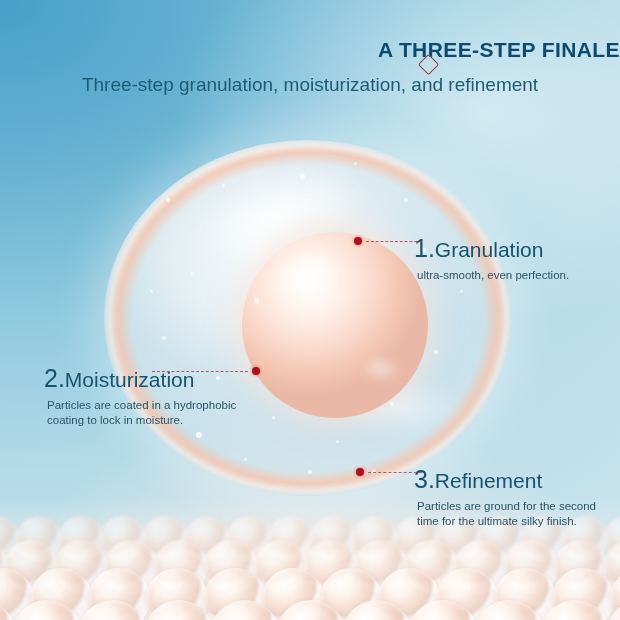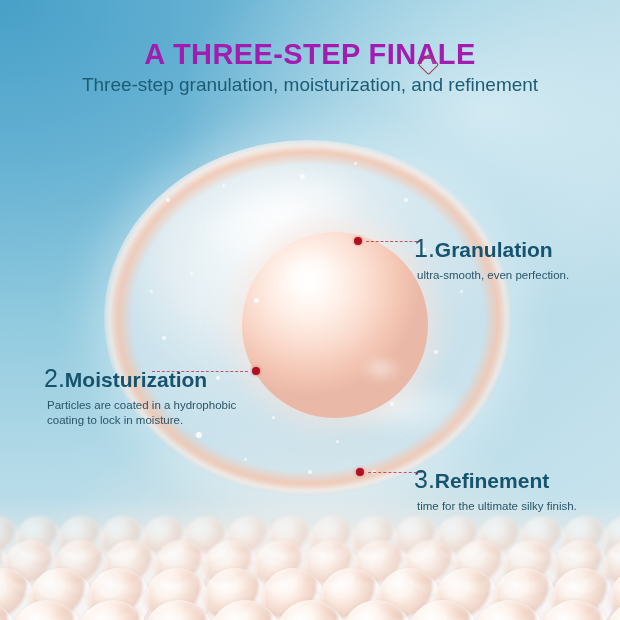--- a/index.html
+++ b/index.html
@@ -68,35 +68,35 @@
   .bed-glow{position:absolute;inset:0;
     background:linear-gradient(to bottom, rgba(255,238,230,0) 0%, rgba(255,240,233,.55) 38%, rgba(255,243,238,.85) 100%);
   }
   .bead{position:absolute;border-radius:50%;
     background:
       radial-gradient(58% 58% at 34% 26%, rgba(255,255,255,.96) 0%, rgba(255,246,240,.88) 34%, rgba(246,218,204,.82) 64%, rgba(232,196,180,.72) 88%, rgba(255,255,255,.45) 100%);
     box-shadow:inset 0 0 6px rgba(255,255,255,.9), 0 1px 4px rgba(200,170,158,.30);
   }
 
   
-  .title{position:absolute;left:0;right:0;top:38px;text-align:center;
-    font-size:29px;font-weight:bold;letter-spacing:.4px;color:#a21caf;white-space:nowrap;}
+  .title{position:absolute;left:0;right:0;top:38px;text-align:right;
+    font-size:21px;font-weight:bold;letter-spacing:.4px;color:#0c4a6e;white-space:nowrap;}
   .subtitle{position:absolute;left:50px;right:50px;top:72px;text-align:center;
     font-size:19px;line-height:25px;color:#1d5c74;}
   .sub-l1,.sub-l2{display:block;}
 
   .cursor-diamond{position:absolute;left:421px;top:57px;width:13px;height:13px;
     border:1.6px solid #a33a4e;transform:rotate(45deg);border-radius:2px;
     background:rgba(255,255,255,.10);}
 
   
   .callout{position:absolute;}
   .head{font-size:21px;color:#16536d;white-space:nowrap;line-height:24px;}
   .head .num{font-size:25px;font-weight:300;letter-spacing:0;}
-  .head .word{font-weight:700;}
+  .head .word{font-weight:400;}
   .body{font-size:11.5px;line-height:15px;color:#2a5568;white-space:nowrap;}
   .body span{display:block;}
 
   .lead{position:absolute;height:10px;}
   .dot{position:absolute;width:8px;height:8px;border-radius:50%;
     background:#b01020;box-shadow:0 0 3px rgba(176,16,32,.55);top:1px;}
   .dash{position:absolute;top:5px;height:0;border-top:1px dashed #b04050;opacity:.85;}
 
   #c1{left:414px;top:236px;}
   #c1 .body{margin-top:6px;margin-left:3px;}
@@ -240,17 +240,18 @@
 
   <div class="callout" id="c3">
     <div class="lead">
       <div class="dot" style="left:-58px;"></div>
       <div class="dash" style="left:-46px;width:54px;"></div>
     </div>
     <div class="head">
       <span class="num">3.</span><span class="word">Refinement</span>
     </div>
     <div class="body">
+      <span>Particles are ground for the second</span>
       <span>time for the ultimate silky finish.</span>
     </div>
   </div>
 
 </div>
 
 </body></html>

